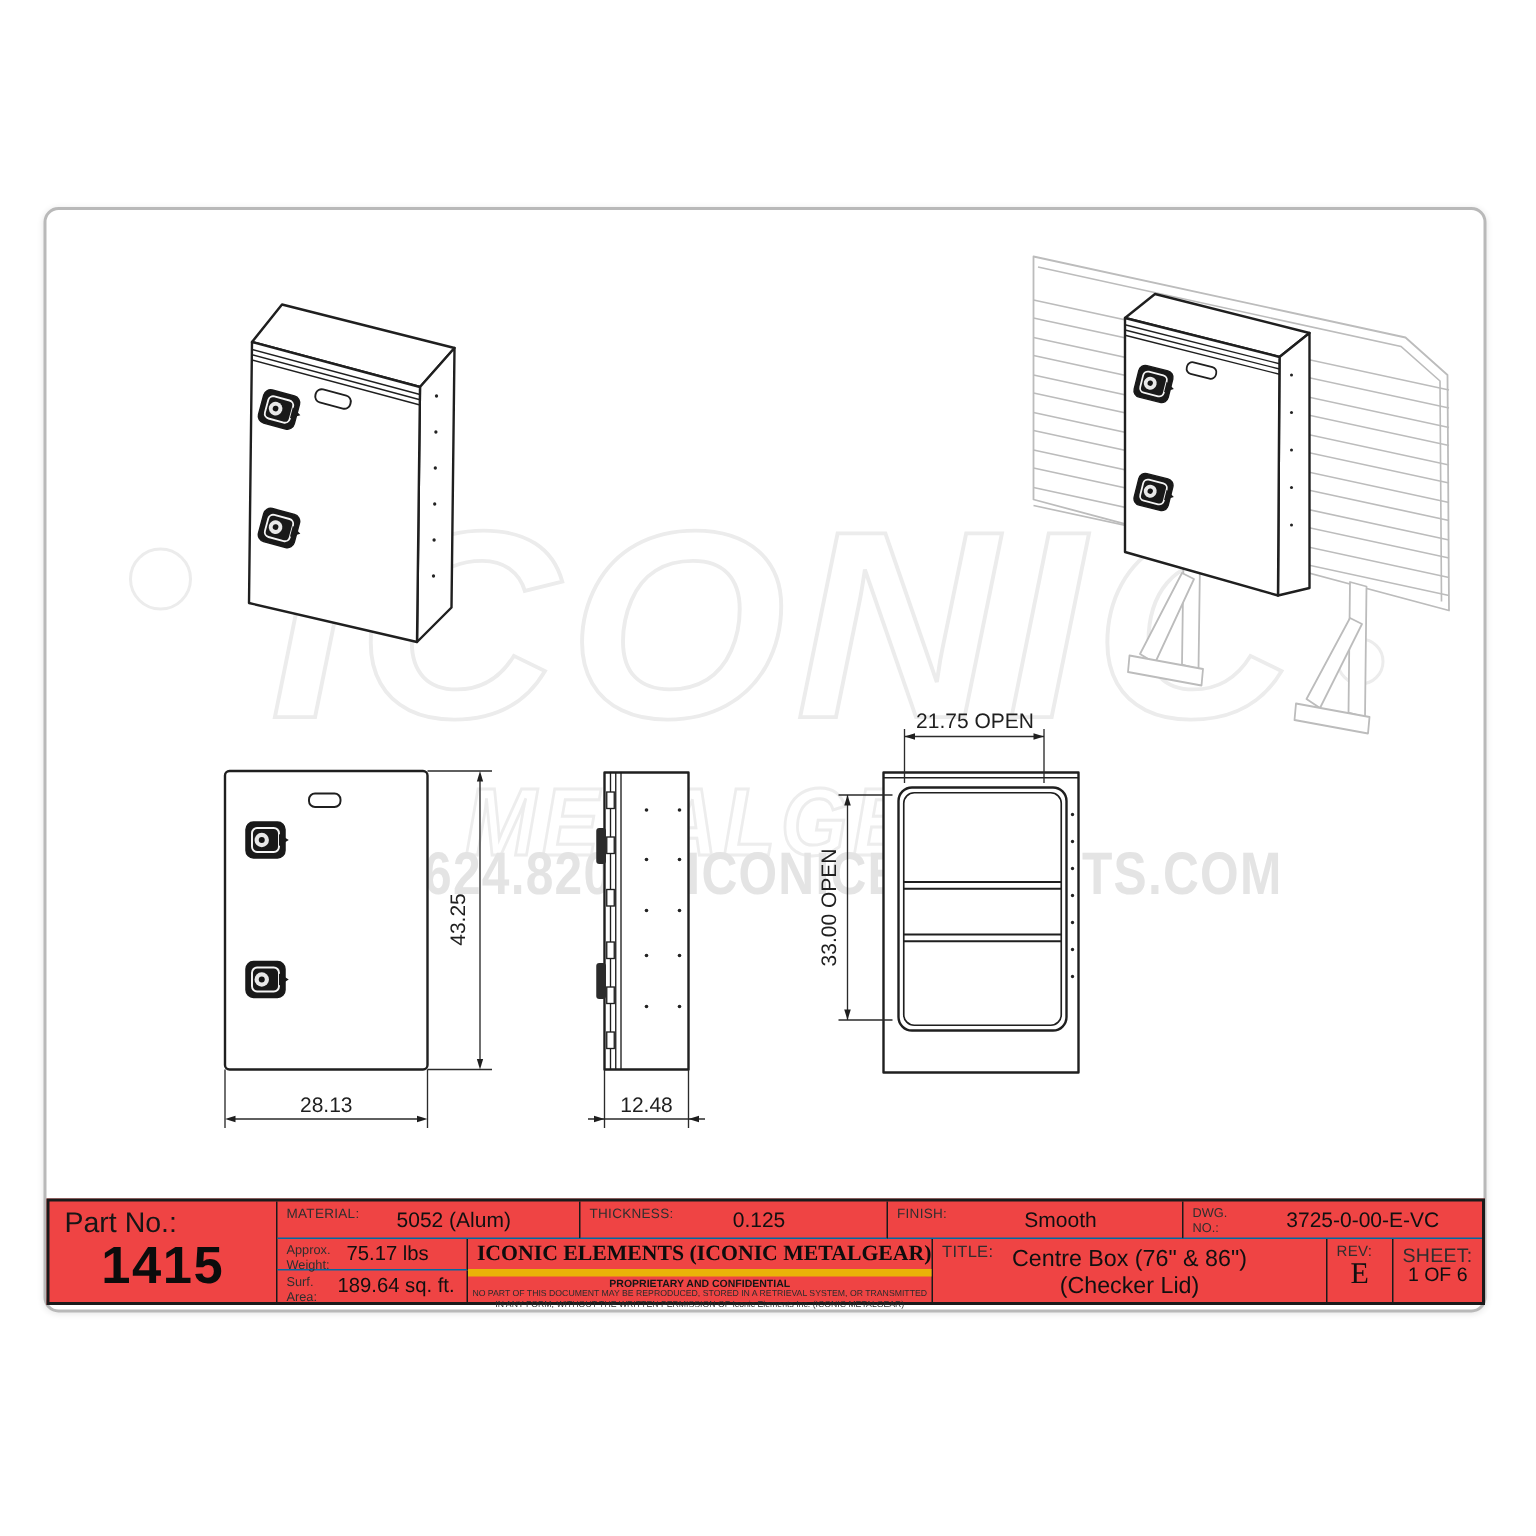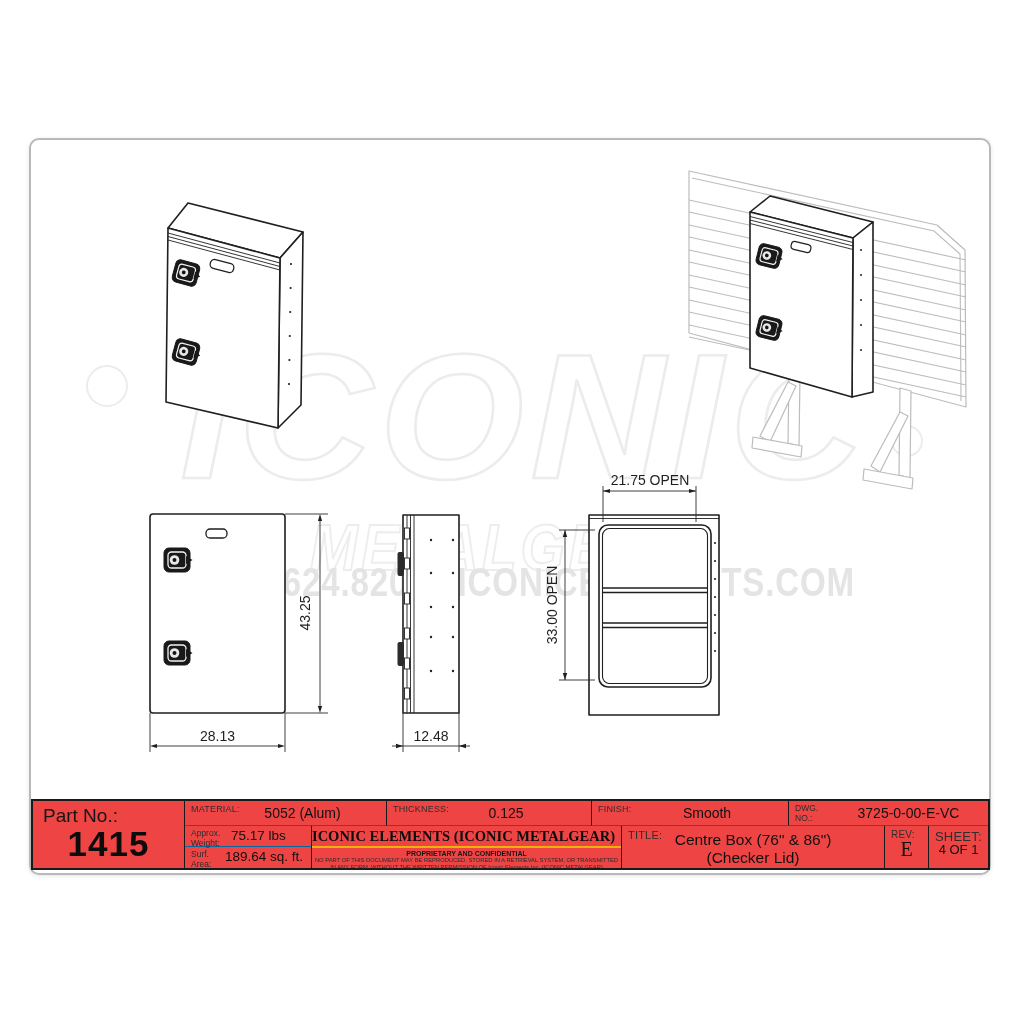--- a/index.html
+++ b/index.html
@@ -31,21 +31,21 @@
   .cell{position:absolute;box-sizing:border-box;}
   .br{border-right:1px solid #1a1a1a;}
   .bb{border-bottom:1px solid #0369a1;}
   .lbl{position:absolute;top:3px;left:6px;font-size:9px;letter-spacing:.2px;color:#2e2e2e;}
   .lbl2{position:absolute;top:2px;left:6px;font-size:8.5px;line-height:1.2;color:#2e2e2e;white-space:pre-line;}
   .val{display:block;width:100%;text-align:center;font-size:14px;color:#101010;}
   .r1v{line-height:24px;padding-left:34px;box-sizing:border-box;}
   .r2v{line-height:20px;padding-left:46px;box-sizing:border-box;font-size:13.5px;text-align:left;}
   .part-label{font-size:19px;color:#161616;padding:4px 0 0 10px;}
   .part-no{font-size:35px;font-weight:700;text-align:center;letter-spacing:1px;margin-top:-3px;color:#0c0c0c;}
-  .company-name{height:20px;line-height:21px;text-align:left;border-bottom:2px solid #eab308;
+  .company-name{height:20px;line-height:21px;text-align:right;border-bottom:5px solid #eab308;
       font-family:"Liberation Serif",serif;font-weight:700;font-size:14.5px;color:#0d0d0d;}
   .prop-title{font-size:7px;font-weight:700;text-align:center;margin-top:2px;color:#161616;}
   .prop-body{font-size:5.8px;line-height:1.25;text-align:center;color:#2b2b2b;white-space:pre-line;}
   .title-lines{margin-top:5px;text-align:center;font-size:15.5px;line-height:1.15;color:#101010;}
   .rev-val{display:block;text-align:center;margin-top:12px;font-family:"Liberation Serif",serif;font-size:20px;color:#101010;}
   .sheet-val{display:block;text-align:center;margin-top:16px;font-size:13px;color:#101010;}
 </style>
 </head>
 <body>
 
@@ -281,16 +281,16 @@
         <div>Centre Box (76" &amp; 86")</div>
         <div>(Checker Lid)</div>
       </div>
     </div>
     <div class="cell br" style="left:852px;top:25px;width:44px;height:42px">
       <span class="lbl" style="font-size:10px">REV:</span>
       <span class="rev-val">E</span>
     </div>
     <div class="cell" style="left:896px;top:25px;width:59px;height:42px">
       <span class="lbl" style="font-size:13px">SHEET:</span>
-      <span class="sheet-val">4 OF 1</span>
+      <span class="sheet-val">1 OF 6</span>
     </div>
   </div>
 </div>
 
 </body></html>

